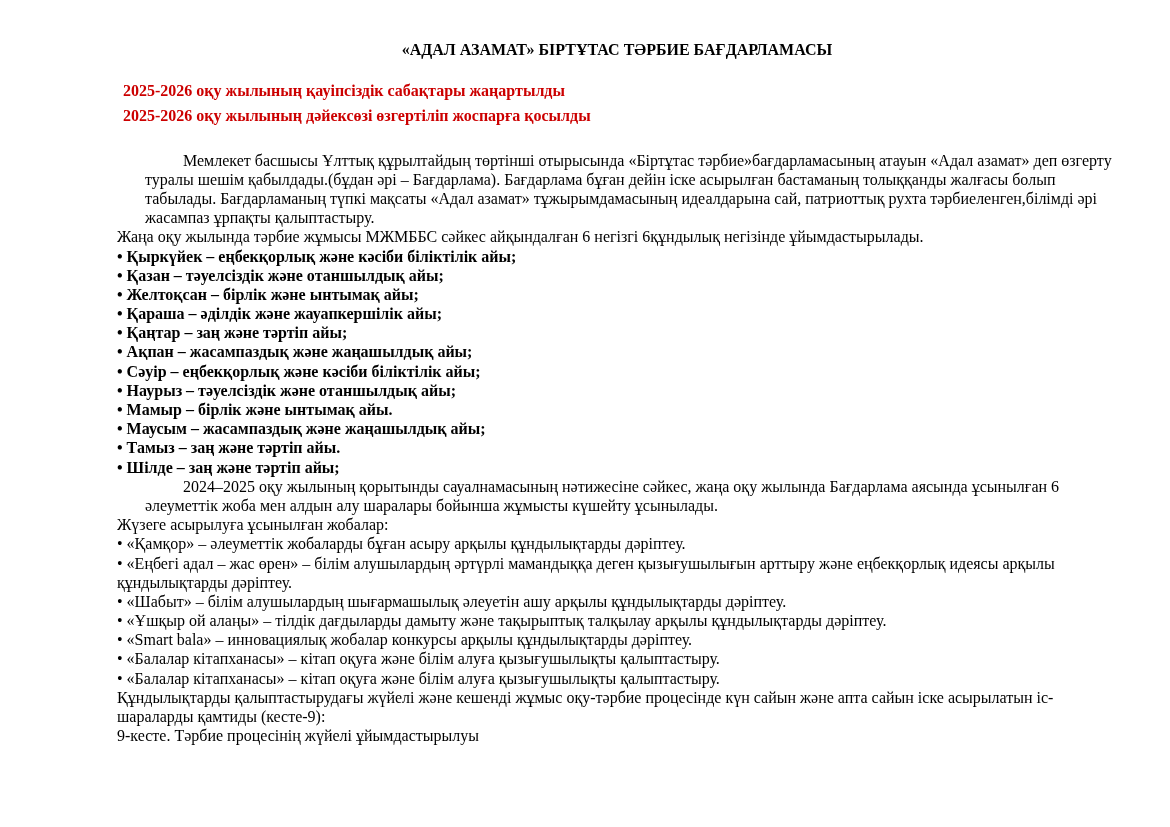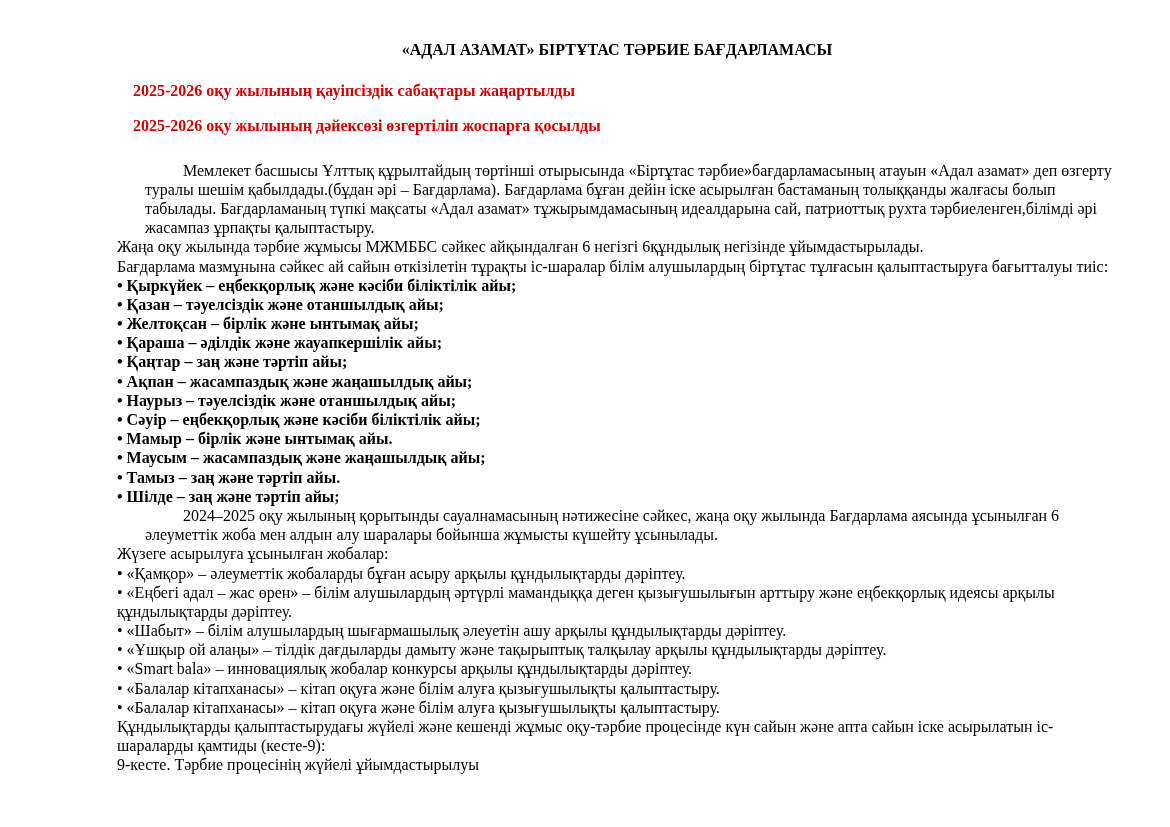--- a/index.html
+++ b/index.html
@@ -29,21 +29,21 @@
     margin: 0;
     font-size: 16px;
     font-weight: bold;
     text-align: center;
   }
   .notices {
     margin-top: 22px;
     font-weight: bold;
   }
   .notices p {
-    margin: 16px;
+    margin: 6px;
   }
   .body-text {
     margin-top: 25px;
   }
   .body-text p {
     margin: 0;
   }
   p.first-indent {
     text-indent: 38px;
     margin-left: 28px;
@@ -64,31 +64,30 @@
       <p>2025-2026 оқу жылының қауіпсіздік сабақтары жаңартылды</p>
       <p>2025-2026 оқу жылының дәйексөзі өзгертіліп жоспарға қосылды</p>
     </div>
 
     <div class="body-text">
 
       <p class="first-indent">Мемлекет басшысы Ұлттық құрылтайдың төртінші отырысында «Біртұтас тәрбие»бағдарламасының атауын «Адал азамат» деп өзгерту туралы шешім қабылдады.(бұдан әрі – Бағдарлама). Бағдарлама бұған дейін іске асырылған бастаманың толыққанды жалғасы болып табылады. Бағдарламаның түпкі мақсаты «Адал азамат» тұжырымдамасының идеалдарына сай, патриоттық рухта тәрбиеленген,білімді әрі жасампаз ұрпақты қалыптастыру.</p>
 
       <p>Жаңа оқу жылында тәрбие жұмысы МЖМББС сәйкес айқындалған 6 негізгі 6құндылық негізінде ұйымдастырылады.</p>
 
-      <p>Бағдарлама мазмұнына сәйкес ай сайын өткізілетін тұрақты іс-шаралар білім алушылардың біртұтас тұлғасын қалыптастыруға бағытталуы тиіс:</p>
 
       <div class="month-list">
         <p>• Қыркүйек – еңбекқорлық және кәсіби біліктілік айы;</p>
         <p>• Қазан – тәуелсіздік және отаншылдық айы;</p>
         <p>• Желтоқсан – бірлік және ынтымақ айы;</p>
         <p>• Қараша – әділдік және жауапкершілік айы;</p>
         <p>• Қаңтар – заң және тәртіп айы;</p>
         <p>• Ақпан – жасампаздық және жаңашылдық айы;</p>
+        <p>• Сәуір – еңбекқорлық және кәсіби біліктілік айы;</p>
         <p>• Наурыз – тәуелсіздік және отаншылдық айы;</p>
-        <p>• Сәуір – еңбекқорлық және кәсіби біліктілік айы;</p>
         <p>• Мамыр – бірлік және ынтымақ айы.</p>
         <p>• Маусым – жасампаздық және жаңашылдық айы;</p>
         <p>• Тамыз – заң және тәртіп айы.</p>
         <p>• Шілде – заң және тәртіп айы;</p>
       </div>
 
       <p class="first-indent">2024–2025 оқу жылының қорытынды сауалнамасының нәтижесіне сәйкес, жаңа оқу жылында Бағдарлама аясында ұсынылған 6 әлеуметтік жоба мен алдын алу шаралары бойынша жұмысты күшейту ұсынылады.</p>
 
       <p>Жүзеге асырылуға ұсынылған жобалар:</p>
 

